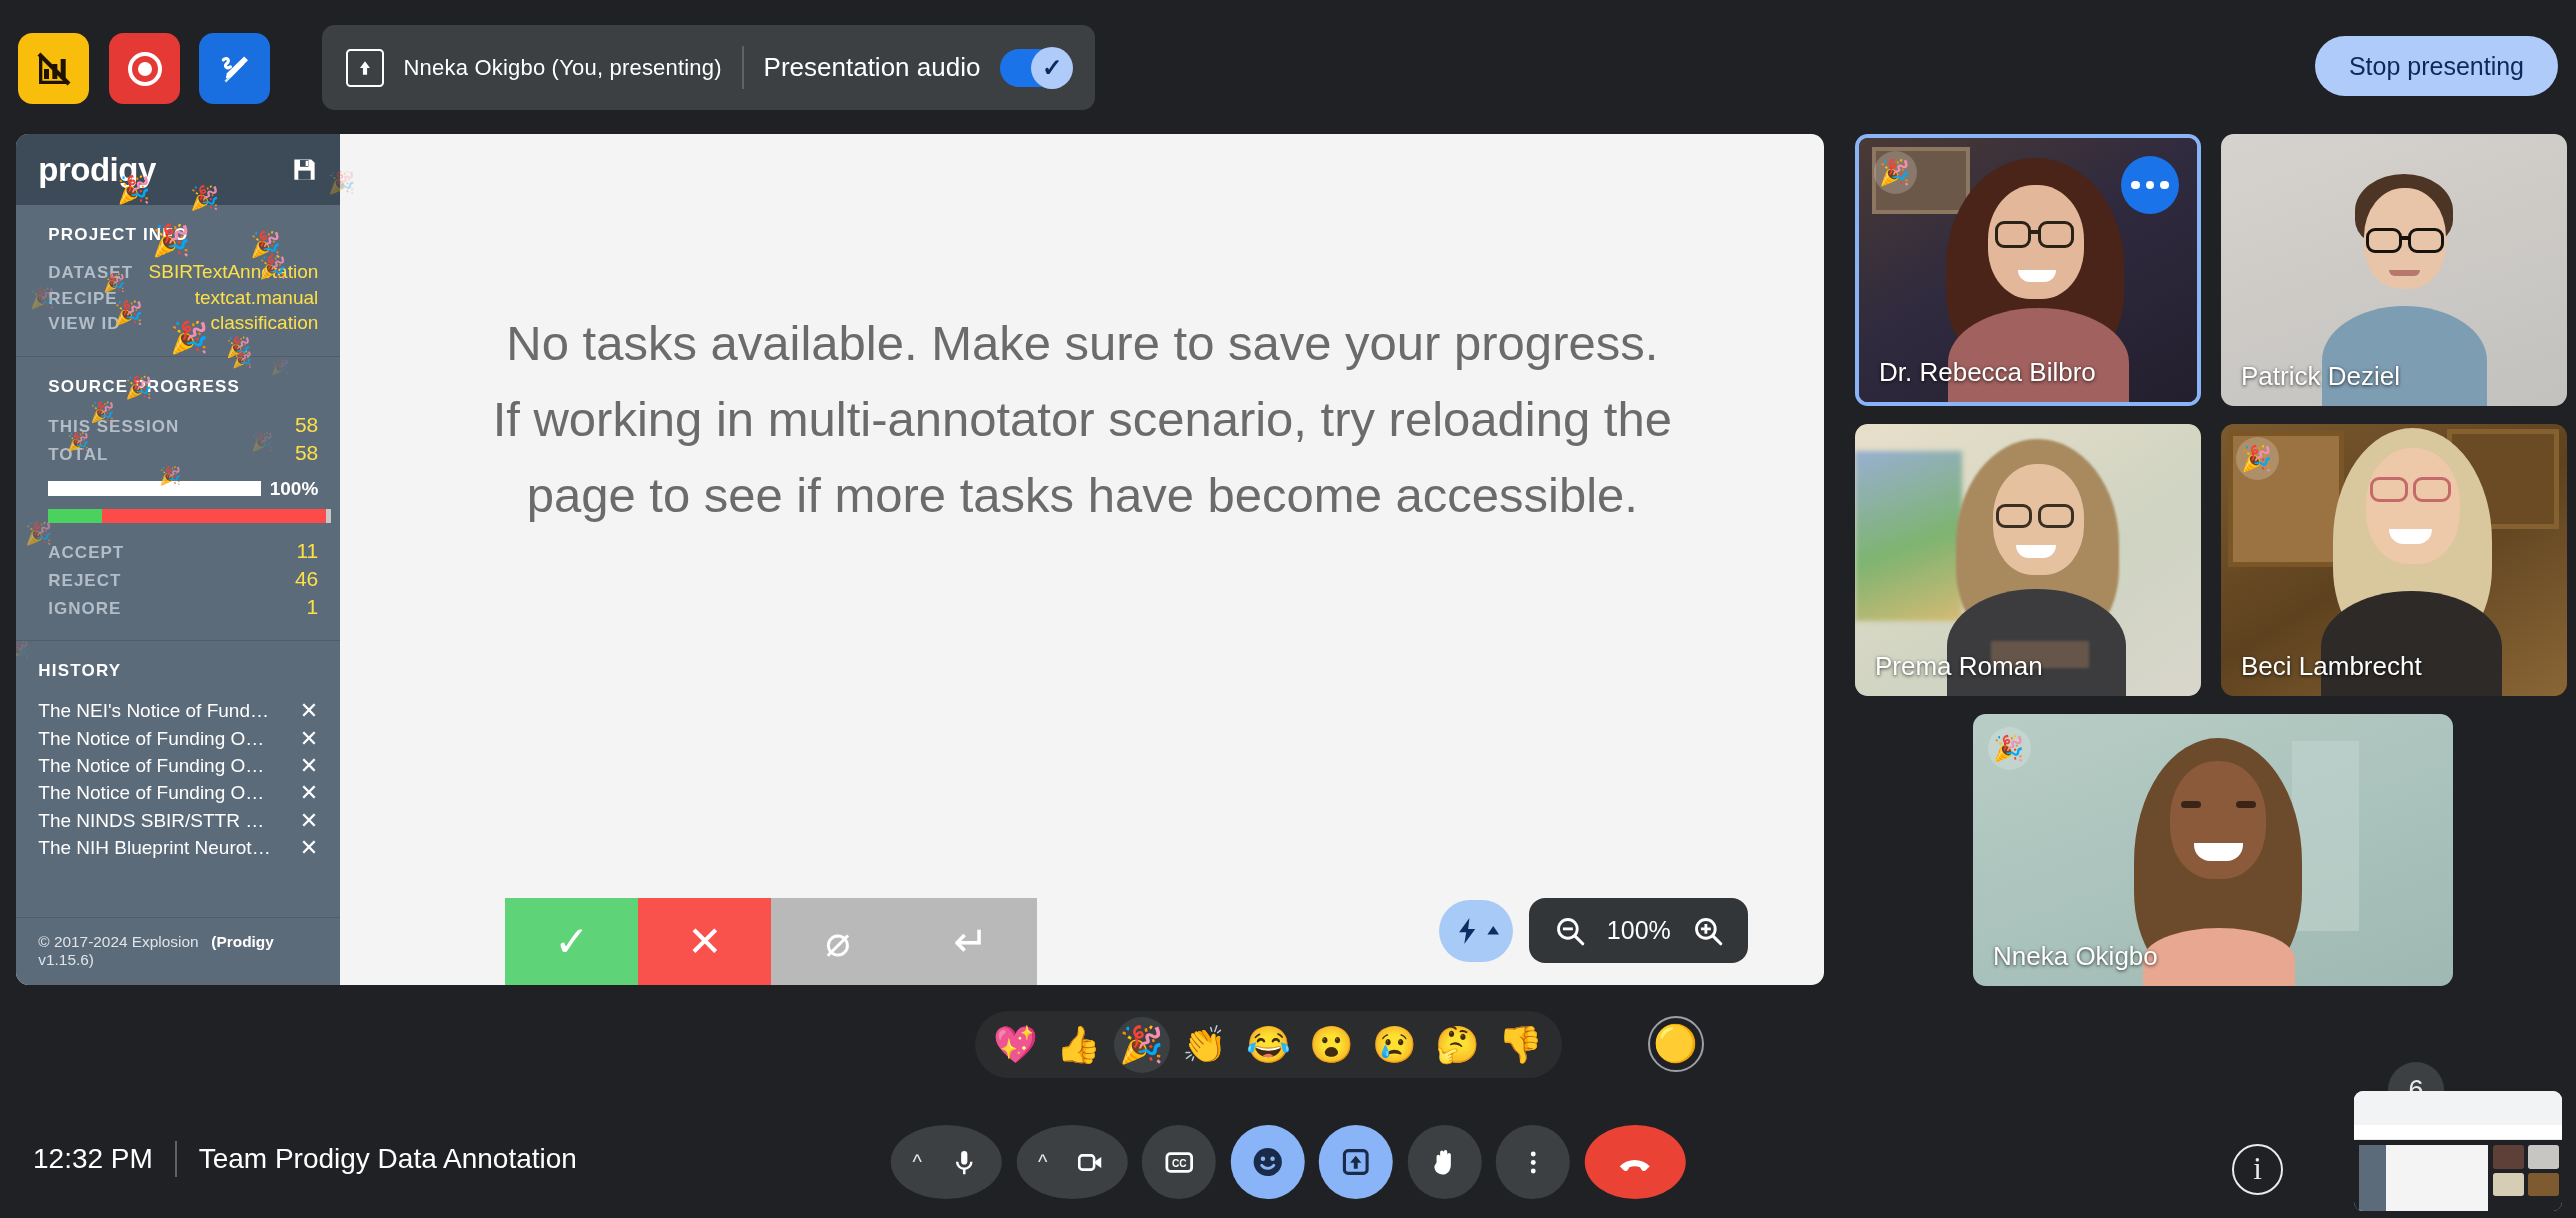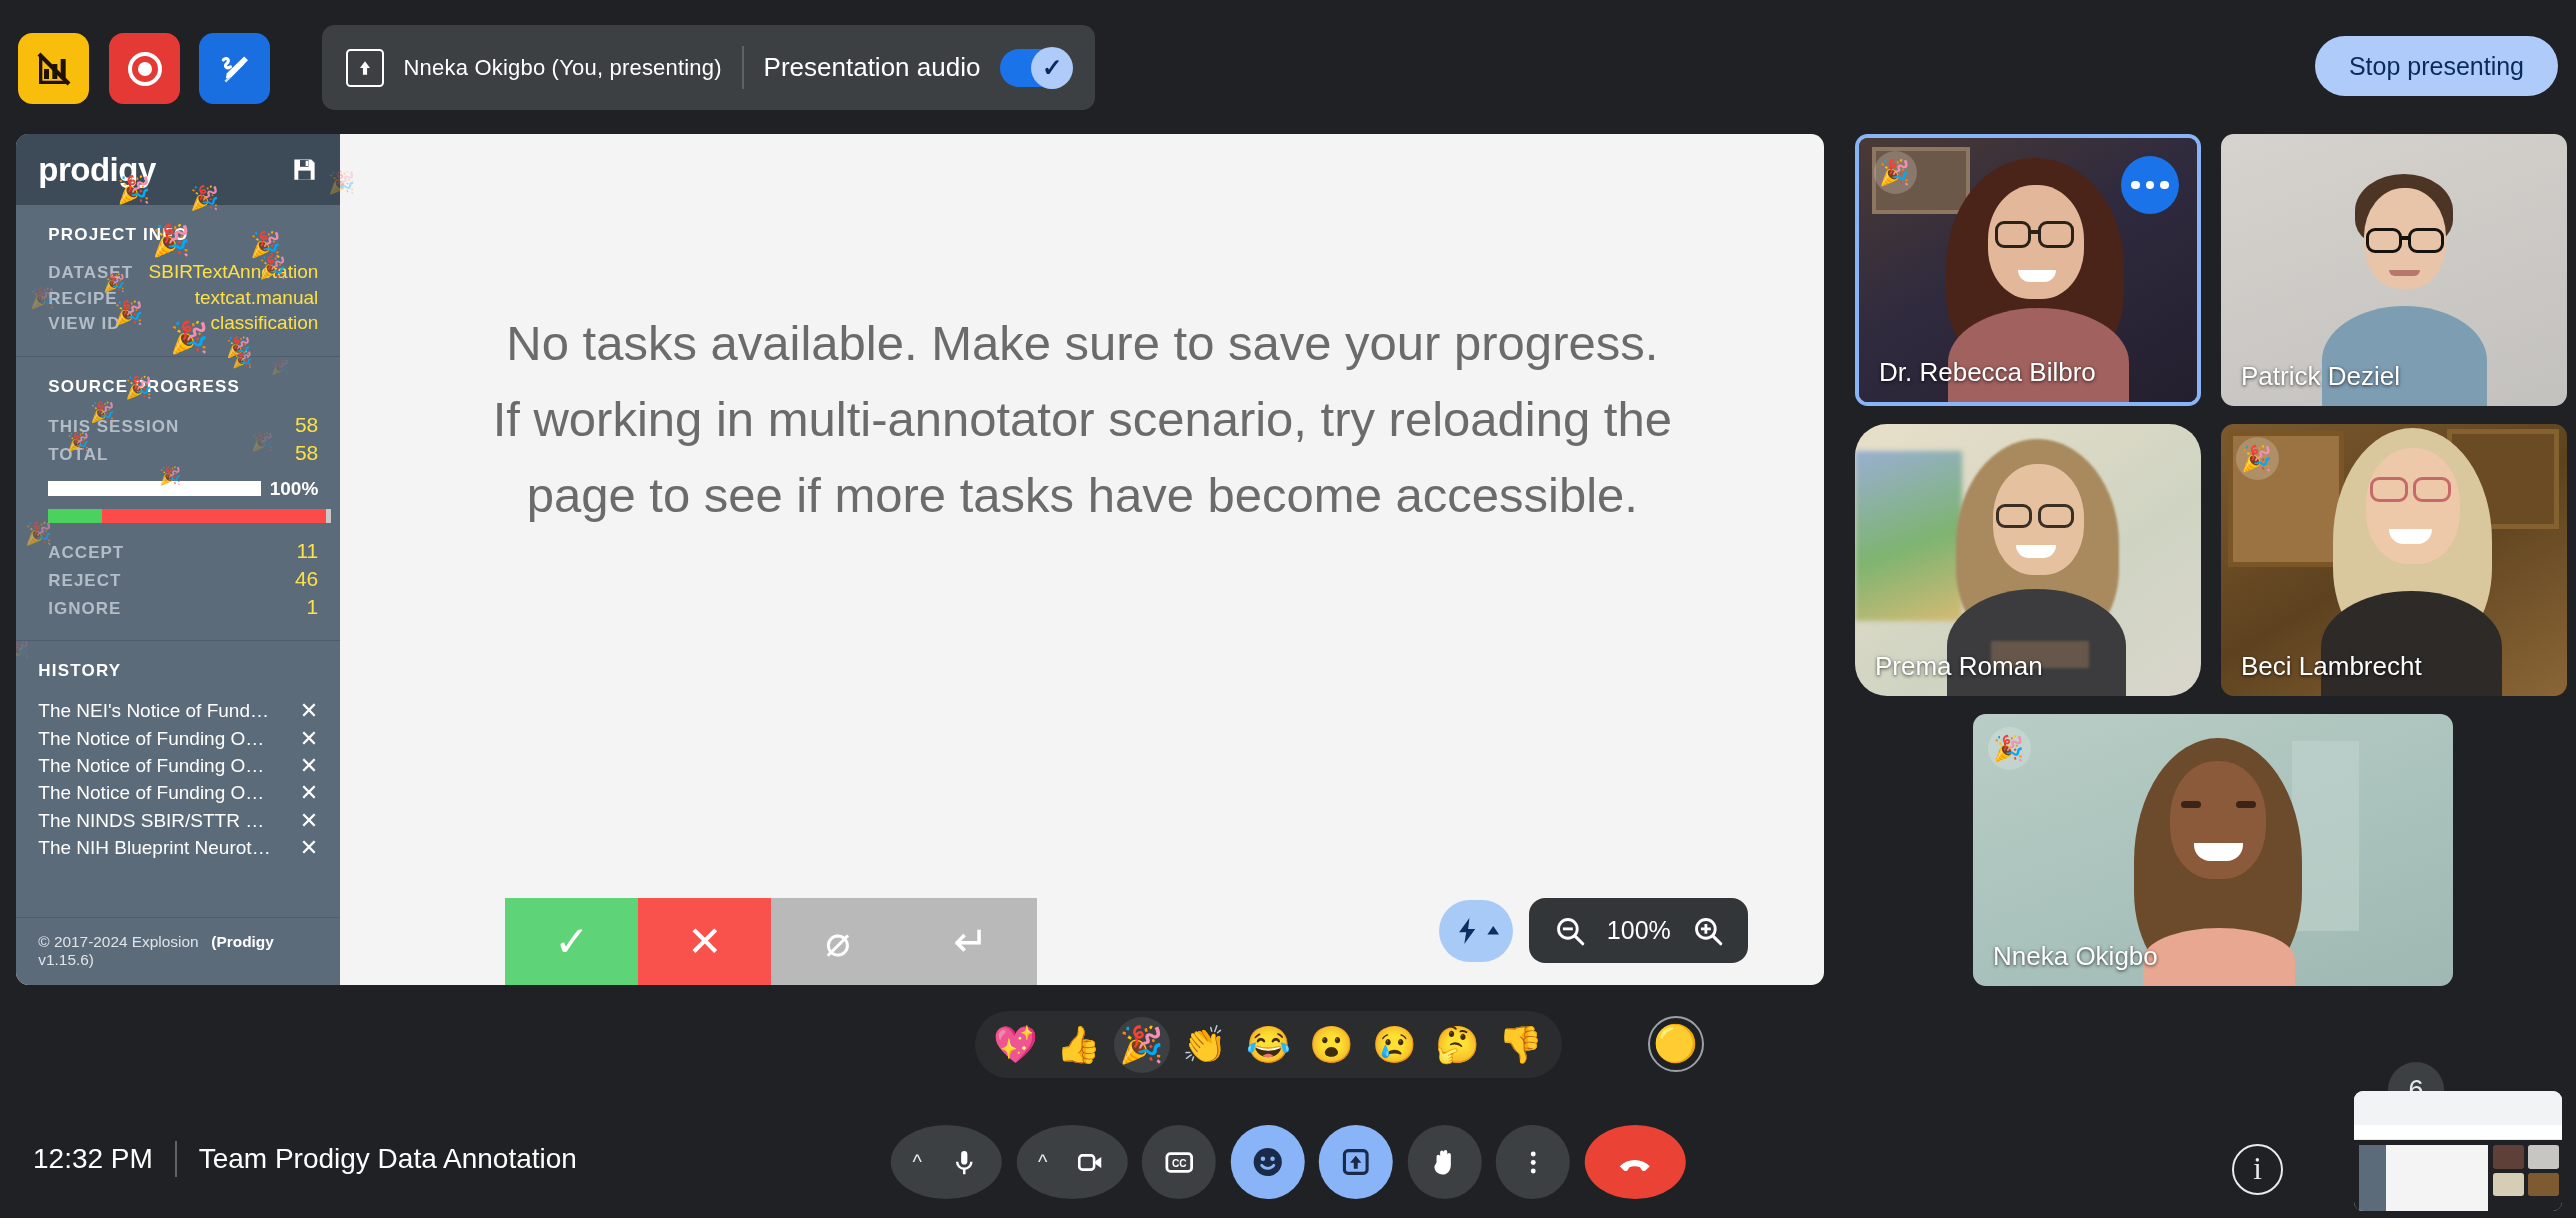--- a/index.html
+++ b/index.html
@@ -145,21 +145,21 @@
     font-size:26px; color:#fff; text-shadow:0 0.9px 3.6px rgba(0,0,0,.75);
     white-space:nowrap;
   }
   .tile .badge {
     position:absolute; left:14.5px; top:12.7px; width:43px; height:43px;
     border-radius:50%; background:rgba(255,255,255,.20);
     display:flex; align-items:center; justify-content:center; font-size:25px;
   }
   #tile-rebecca { left:1855px; top:134px; width:346px; height:272px; border:4.5px solid #8ab4f8; }
   #tile-patrick { left:2221px; top:134px; width:346px; height:272px; }
-  #tile-prema   { left:1855px; top:424px; width:346px; height:272px;border-radius:32px; }
+  #tile-prema   { left:1855px; top:424px; width:346px; height:272px; }
   #tile-beci    { left:2221px; top:424px; width:346px; height:272px; }
   #tile-nneka   { left:1973px; top:714px; width:480px; height:272px; }
 
   #tile-more {
     position:absolute; right:18px; top:18px; width:58px; height:58px;
     border-radius:50%; background:#1a73e8; display:flex;
     align-items:center; justify-content:center; gap:6.3px; cursor:pointer;
   }
   #tile-more i { width:8.2px; height:8.2px; background:#fff; border-radius:50%; display:block; }
 

